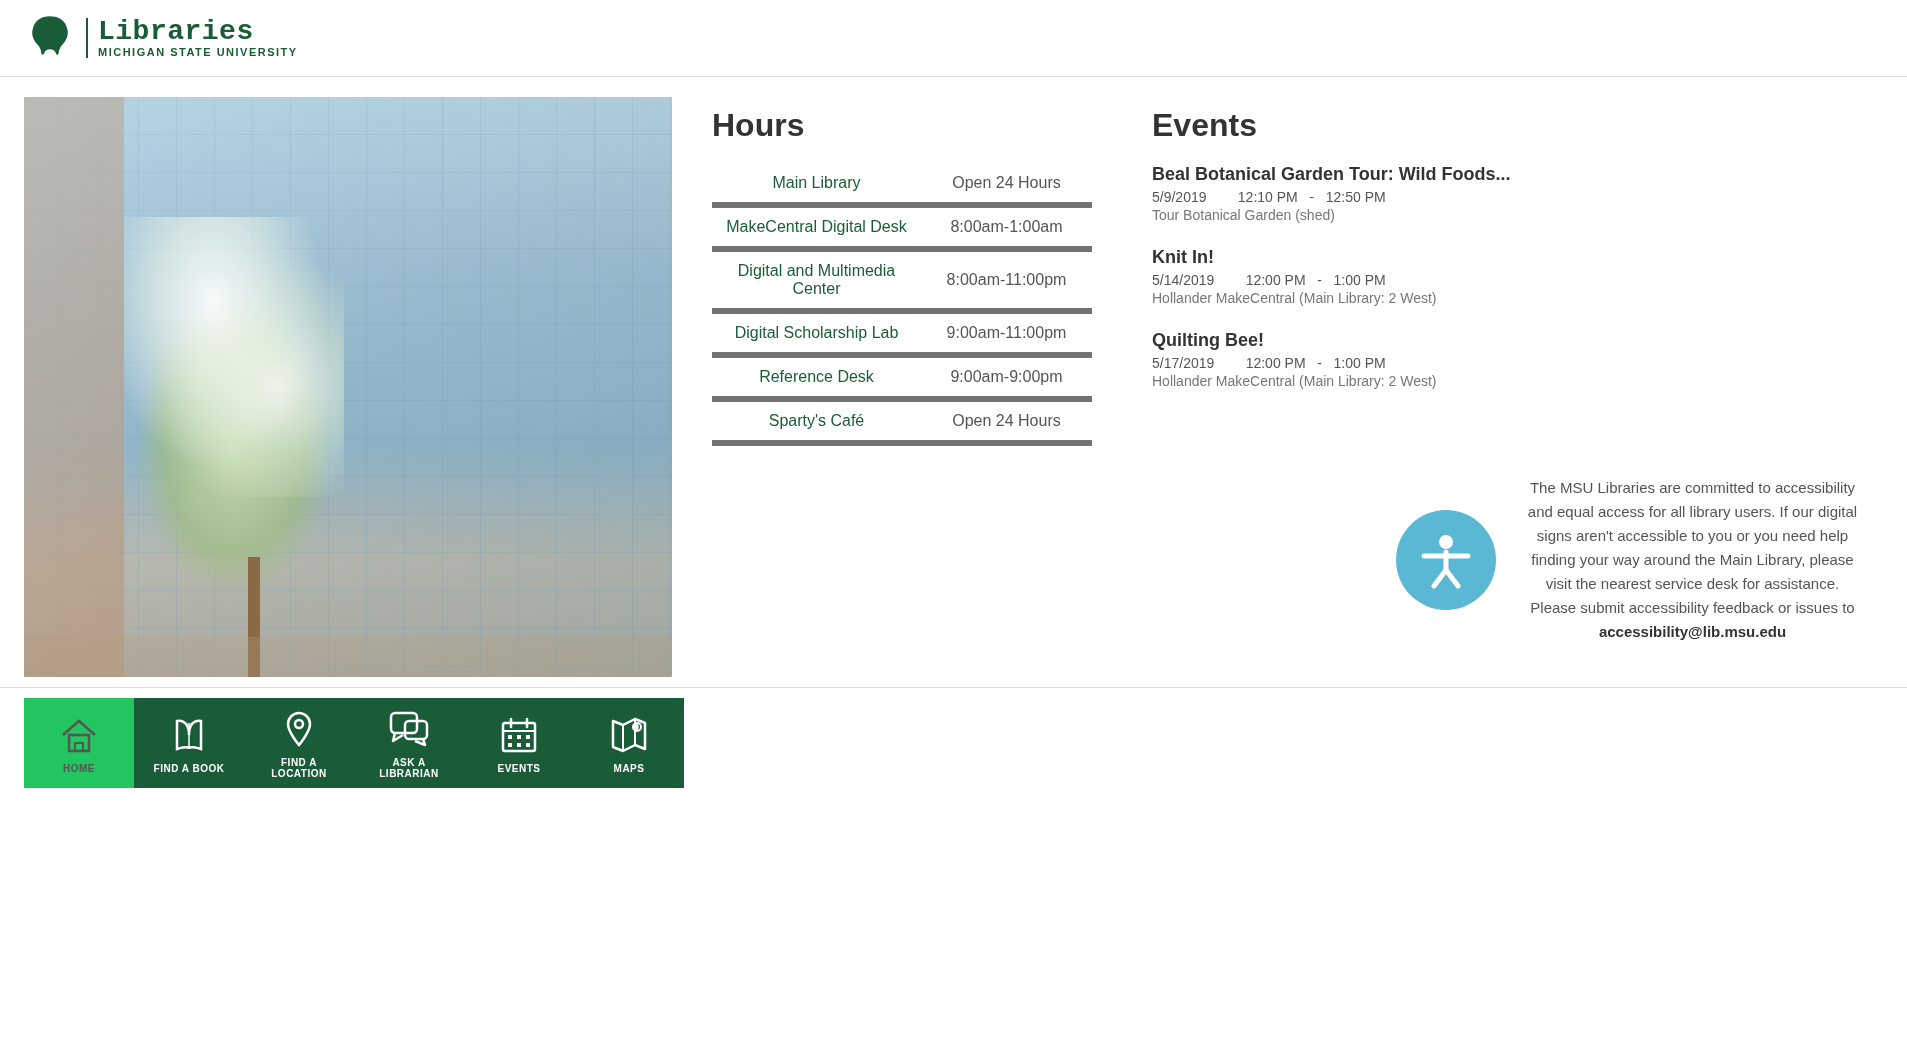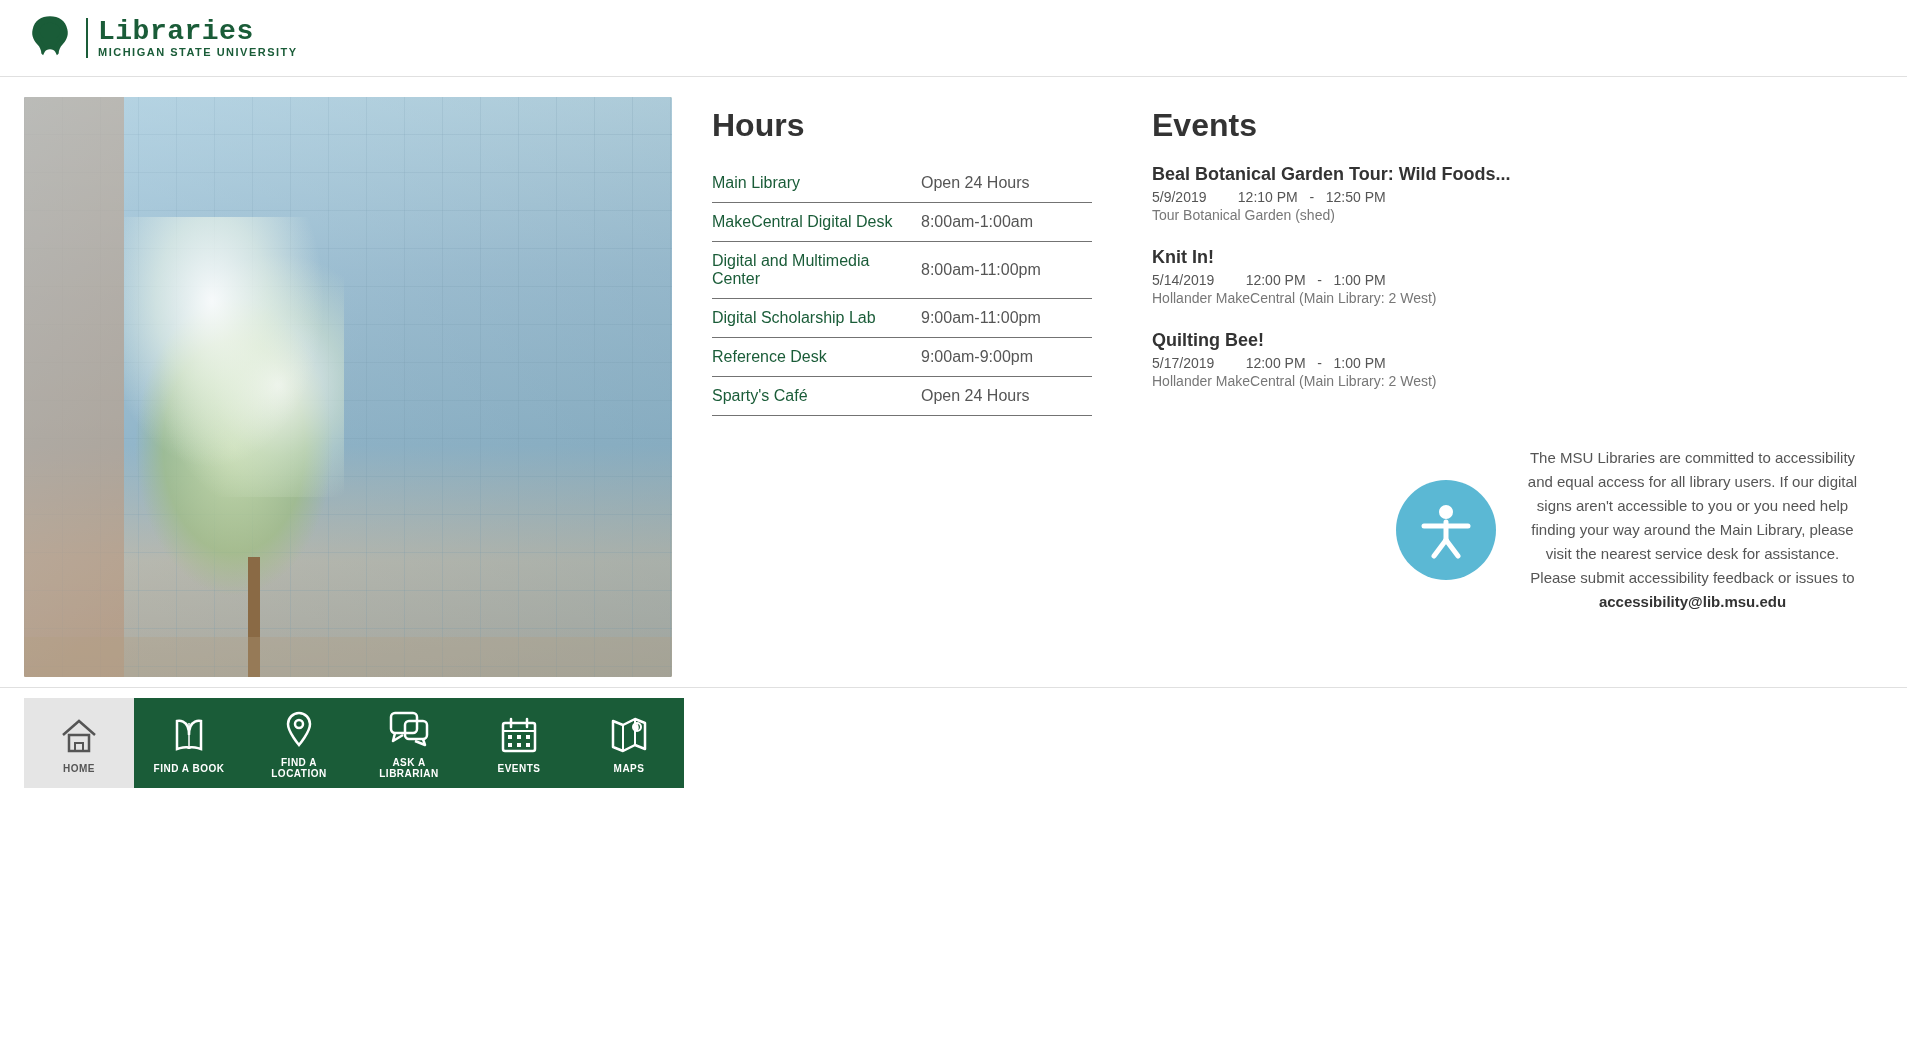--- a/index.html
+++ b/index.html
@@ -136,21 +136,22 @@
       font-size: 32px;
       font-weight: bold;
       color: #333;
       margin-bottom: 20px;
     }
     .hours-table {
       width: 100%;
       border-collapse: collapse;
     }
     .hours-table tr {
-      border-bottom: 1px solid #737373;
+      border-bottom: 6px solid #737373;
+      text-align: center;
     }
     .hours-table td {
       padding: 10px 0;
       font-size: 16px;
     }
     .hours-table td:first-child {
       color: #1a5c38;
       font-weight: 500;
       width: 55%;
     }
@@ -236,21 +237,21 @@
       height: 90px;
       cursor: pointer;
       gap: 6px;
     }
     .nav-item.teal {
       background: #1a5c38;
       color: white;
       width: 110px;
     }
     .nav-item.white-outline {
-      background: #e5e5e5;
+      background: #22c55e;
       color: #555;
       border: none;
     }
     .nav-icon {
       width: 44px;
       height: 44px;
       display: flex;
       align-items: center;
       justify-content: center;
     }

